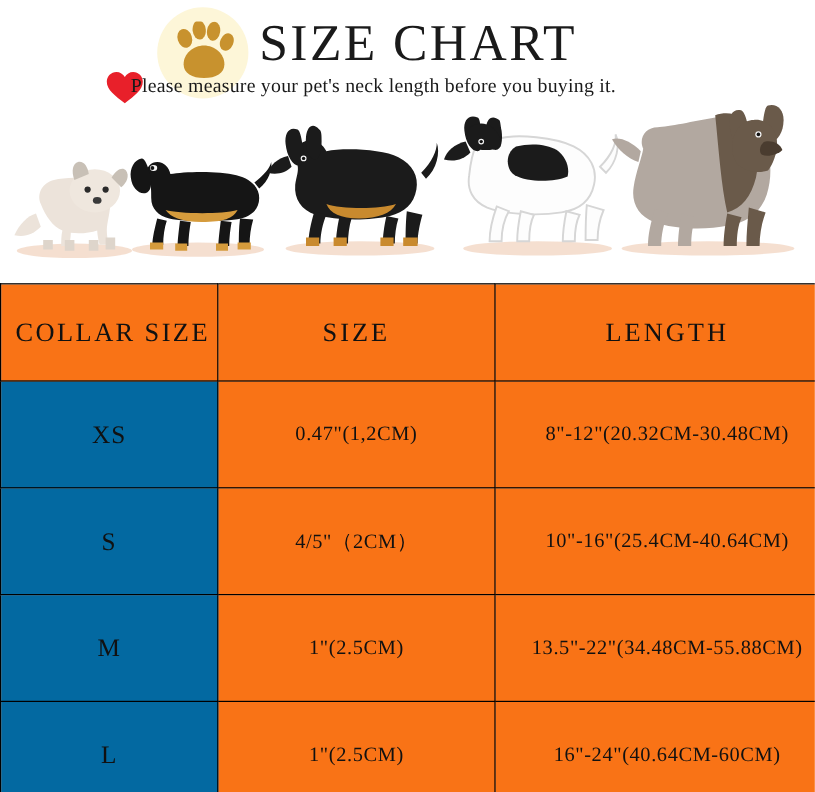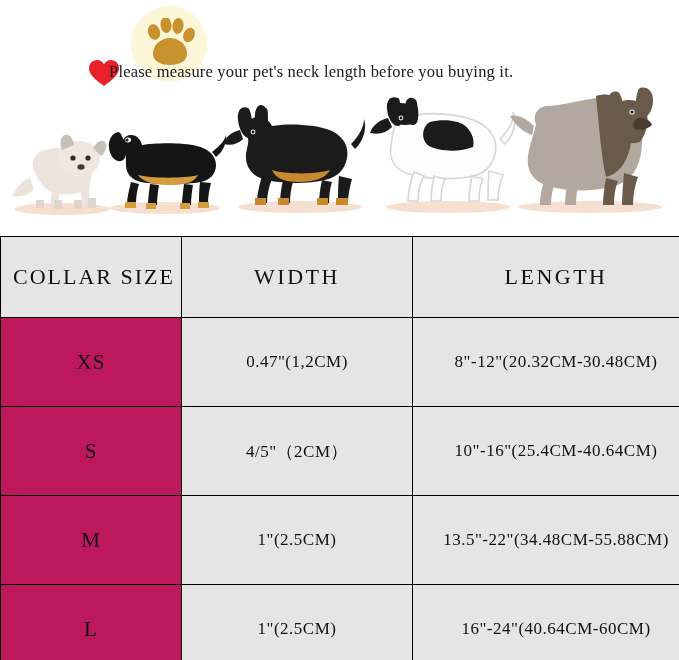--- a/index.html
+++ b/index.html
@@ -78,21 +78,21 @@
   .chart-table {
     position: absolute;
     left: 0;
     top: 236px;
     width: 679px;
     border-collapse: collapse;
     table-layout: fixed;
   }
   .chart-table td {
     border: 1px solid #000000;
-    background: #e5e5e5;
+    background: #f97316;
     text-align: center;
     font-family: "Liberation Serif", serif;
     color: #111111;
   }
   .chart-table .col-size { width: 167px; }
   .chart-table .col-width { width: 228px; }
   .chart-table .col-length { width: 284px; }
 
   .head-row td {
     height: 78px;
@@ -103,21 +103,21 @@
     text-align: left;
     padding-left: 12px;
     letter-spacing: 2px;
   }
   .data-row td {
     height: 86px;
     font-size: 17px;
     letter-spacing: .5px;
   }
   .data-row td.size-cell {
-    background: #be185d;
+    background: #0369a1;
     font-size: 21px;
     letter-spacing: 1px;
   }
 </style>
 </head>
 <body>
 
 <div class="page">
 
   <div class="header">
@@ -125,20 +125,21 @@
     <div class="paw-badge">
       <svg width="50" height="52" viewBox="0 0 50 52">
         <ellipse cx="9" cy="14" rx="6" ry="8" fill="#c8922e" transform="rotate(-18 9 14)"></ellipse>
         <ellipse cx="21" cy="7" rx="5.5" ry="8" fill="#c8922e" transform="rotate(-6 21 7)"></ellipse>
         <ellipse cx="33" cy="8" rx="5.5" ry="8" fill="#c8922e" transform="rotate(8 33 8)"></ellipse>
         <ellipse cx="44" cy="17" rx="5.5" ry="7.5" fill="#c8922e" transform="rotate(22 44 17)"></ellipse>
         <path d="M25 20c9 0 17 7 17 15.5C42 43 35 47 25 47S8 43 8 35.5C8 27 16 20 25 20z" fill="#c8922e"></path>
       </svg>
     </div>
 
+    <div class="title">SIZE CHART</div>
 
     <svg class="heart-icon" viewBox="0 0 32 30">
       <path d="M16 28C8 22 1 17 1 10.2 1 5.6 4.6 2 9 2c3 0 5.6 1.7 7 4.2C17.4 3.7 20 2 23 2c4.4 0 8 3.6 8 8.2C31 17 24 22 16 28z" fill="#e8202a"></path>
     </svg>
 
     <div class="subtitle">Please measure your pet's neck length before you buying it.</div>
 
     <svg class="dogs" viewBox="0 0 679 160">
 
       <g>
@@ -228,21 +229,21 @@
         <path d="M624 99c-1 12-2 22-2 32h11c0-10 2-20 5-28z" fill="#6a5a4a"></path>
         <path d="M534 52c-8-8-17-12-24-10 5 9 13 16 22 19z" fill="#b2a8a0"></path>
       </g>
     </svg>
   </div>
 
   <table class="chart-table">
     <tbody>
       <tr class="head-row">
         <td class="col-size c-size">COLLAR SIZE</td>
-        <td class="col-width">WIDTH</td>
+        <td class="col-width">SIZE</td>
         <td class="col-length">LENGTH</td>
       </tr>
       <tr class="data-row">
         <td class="col-size size-cell">XS</td>
         <td class="col-width">0.47"(1,2CM)</td>
         <td class="col-length">8"-12"(20.32CM-30.48CM)</td>
       </tr>
       <tr class="data-row">
         <td class="col-size size-cell">S</td>
         <td class="col-width">4/5"（2CM）</td>

